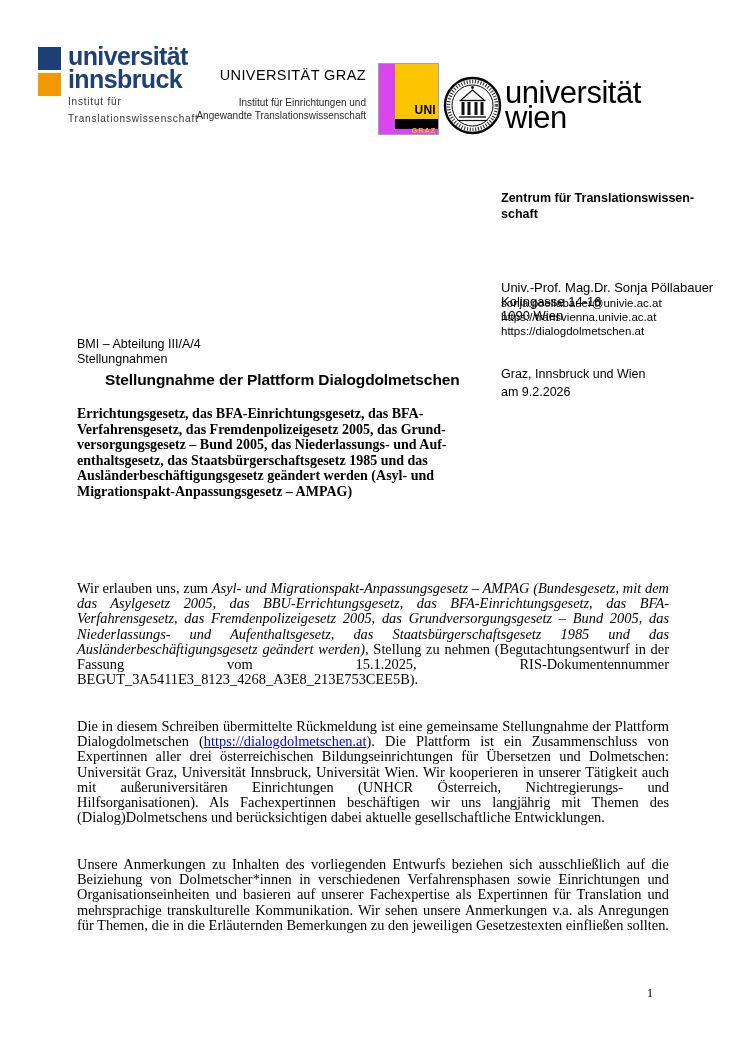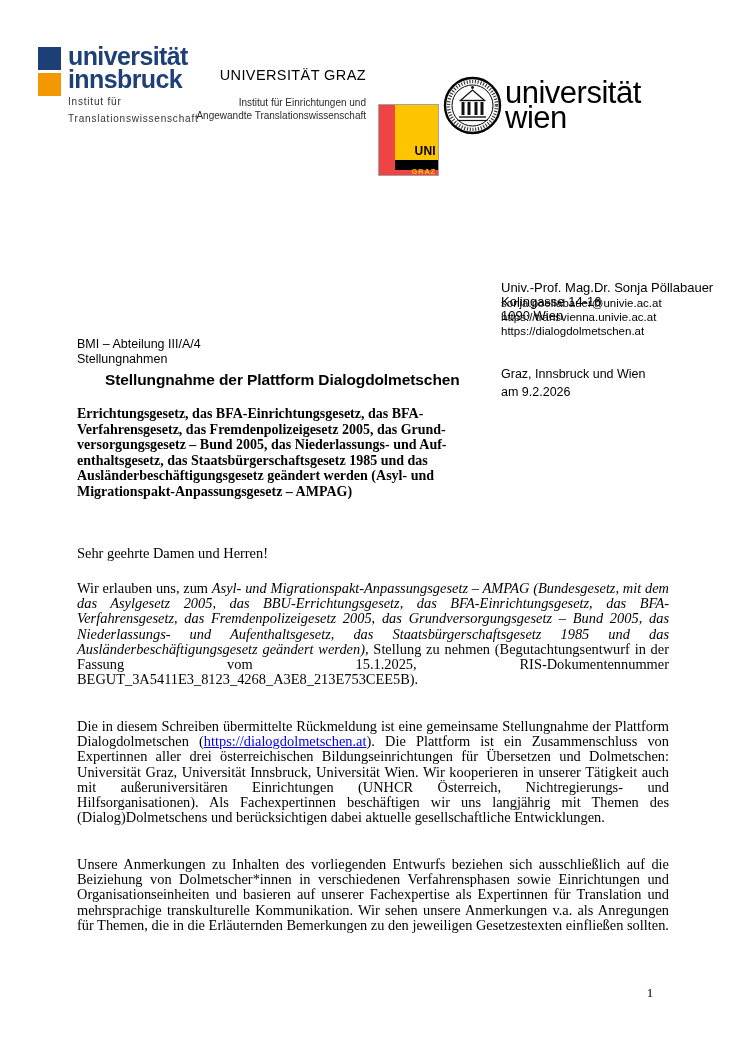--- a/index.html
+++ b/index.html
@@ -12,21 +12,21 @@
   .ibk-blue{left:38px;top:47px;background:#1d3f77;}
   .ibk-orange{left:38px;top:73px;background:#f39800;}
   .ibk-word{left:68px;top:45px;font-weight:bold;font-size:25px;line-height:22.5px;
             letter-spacing:-0.6px;color:#1d4076;}
   .ibk-inst{left:68px;top:94px;font-size:10px;line-height:16.5px;letter-spacing:0.8px;color:#333;}
 
   .graz-uni{left:196px;top:67px;width:170px;text-align:right;font-size:14.5px;
             font-weight:400;letter-spacing:0.4px;color:#000000;}
   .graz-inst{left:196px;top:96px;width:170px;text-align:right;font-size:10px;
              line-height:13px;color:#2b2b2b;}
-  .graz-logo{left:378px;top:63px;width:59px;height:70px;border:1.5px solid #a3a3a3;background:#ef4444;margin-top:41px;}
+  .graz-logo{left:378px;top:63px;width:59px;height:70px;border:1.5px solid #a3a3a3;background:#d946ef;}
   .graz-logo .yellow{position:absolute;left:16px;top:0;right:0;height:55px;background:#fdc500;}
   .graz-logo .uni{position:absolute;right:2px;top:40px;font-weight:900;font-size:12px;
                   letter-spacing:0.3px;color:#000;line-height:12px;}
   .graz-logo .band{position:absolute;left:16px;top:55px;right:0;height:10px;background:#000;
                    text-align:right;}
   .graz-logo .band span{font-weight:bold;font-size:7.5px;color:#fdc500;letter-spacing:0.8px;
                         line-height:10px;padding-right:2px;display:inline-block;}
 
   .wien-seal{left:443px;top:76px;}
   .wien-word{left:505px;top:80px;font-size:31px;line-height:25px;letter-spacing:-0.5px;color:#000;}
@@ -101,20 +101,24 @@
       <rect x="37.5" y="26" width="3" height="13" fill="#111"></rect>
       <line x1="16" y1="41" x2="43" y2="41" stroke="#111" stroke-width="1.4"></line>
       <line x1="14.5" y1="44.5" x2="44.5" y2="44.5" stroke="#111" stroke-width="1.2"></line>
     </svg>
     <div class="abs wien-word">
       <div>universität</div>
       <div>wien</div>
     </div>
   </div>
 
+  <div class="abs col-right c-head">
+    <div>Zentrum für Translationswissen-</div>
+    <div>schaft</div>
+  </div>
   <div class="abs col-right c-person">
     <div>Univ.-Prof. Mag.Dr. Sonja Pöllabauer</div>
     <div>Kolingasse 14-16</div>
     <div>1090 Wien</div>
   </div>
   <div class="abs col-right c-mail">
     <div>sonja.poellabauer@univie.ac.at</div>
     <div>https://transvienna.univie.ac.at</div>
     <div>https://dialogdolmetschen.at</div>
   </div>
@@ -132,21 +136,20 @@
 
   <div class="abs subject">
     <div>Errichtungsgesetz, das BFA-Einrichtungsgesetz, das BFA-</div>
     <div>Verfahrensgesetz, das Fremdenpolizeigesetz 2005, das Grund-</div>
     <div>versorgungsgesetz – Bund 2005, das Niederlassungs- und Auf-</div>
     <div>enthaltsgesetz, das Staatsbürgerschaftsgesetz 1985 und das</div>
     <div>Ausländerbeschäftigungsgesetz geändert werden (Asyl- und</div>
     <div>Migrationspakt-Anpassungsgesetz – AMPAG)</div>
   </div>
 
-  <div class="abs body-text salutation">Sehr geehrte Damen und Herren!</div>
 
   <div class="abs body-text p1"><span>Wir erlauben uns, zum </span><span class="it">Asyl- und Migrationspakt-Anpassungsgesetz – AMPAG (Bundesgesetz, mit dem das Asylgesetz 2005, das BBU-Errichtungsgesetz, das BFA-Einrichtungsgesetz, das BFA-Verfahrensgesetz, das Fremdenpolizeigesetz 2005, das Grundversorgungsgesetz – Bund 2005, das Niederlassungs- und Aufenthaltsgesetz, das Staatsbürgerschaftsgesetz 1985 und das Ausländerbeschäftigungsgesetz geändert werden)</span><span>, Stellung zu nehmen (Begutachtungsentwurf in der Fassung vom 15.1.2025, RIS-Dokumentennummer BEGUT_3A5411E3_8123_4268_A3E8_213E753CEE5B).</span></div>
 
   <div class="abs body-text p2"><span>Die in diesem Schreiben übermittelte Rückmeldung ist eine gemeinsame Stellungnahme der Plattform Dialogdolmetschen (</span><a class="doclink">https://dialogdolmetschen.at</a><span>). Die Plattform ist ein Zusammenschluss von Expertinnen aller drei österreichischen Bildungseinrichtungen für Übersetzen und Dolmetschen: Universität Graz, Universität Innsbruck, Universität Wien. Wir kooperieren in unserer Tätigkeit auch mit außeruniversitären Einrichtungen (UNHCR Österreich, Nichtregierungs- und Hilfsorganisationen). Als Fachexpertinnen beschäftigen wir uns langjährig mit Themen des (Dialog)Dolmetschens und berücksichtigen dabei aktuelle gesellschaftliche Entwicklungen.</span></div>
 
   <div class="abs body-text p3">Unsere Anmerkungen zu Inhalten des vorliegenden Entwurfs beziehen sich ausschließlich auf die Beiziehung von Dolmetscher*innen in verschiedenen Verfahrensphasen sowie Einrichtungen und Organisationseinheiten und basieren auf unserer Fachexpertise als Expertinnen für Translation und mehrsprachige transkulturelle Kommunikation. Wir sehen unsere Anmerkungen v.a. als Anregungen für Themen, die in die Erläuternden Bemerkungen zu den jeweiligen Gesetzestexten einfließen sollten.</div>
 
   <div class="abs pageno">1</div>
   <div class="abs bottom-rule"></div>
 

